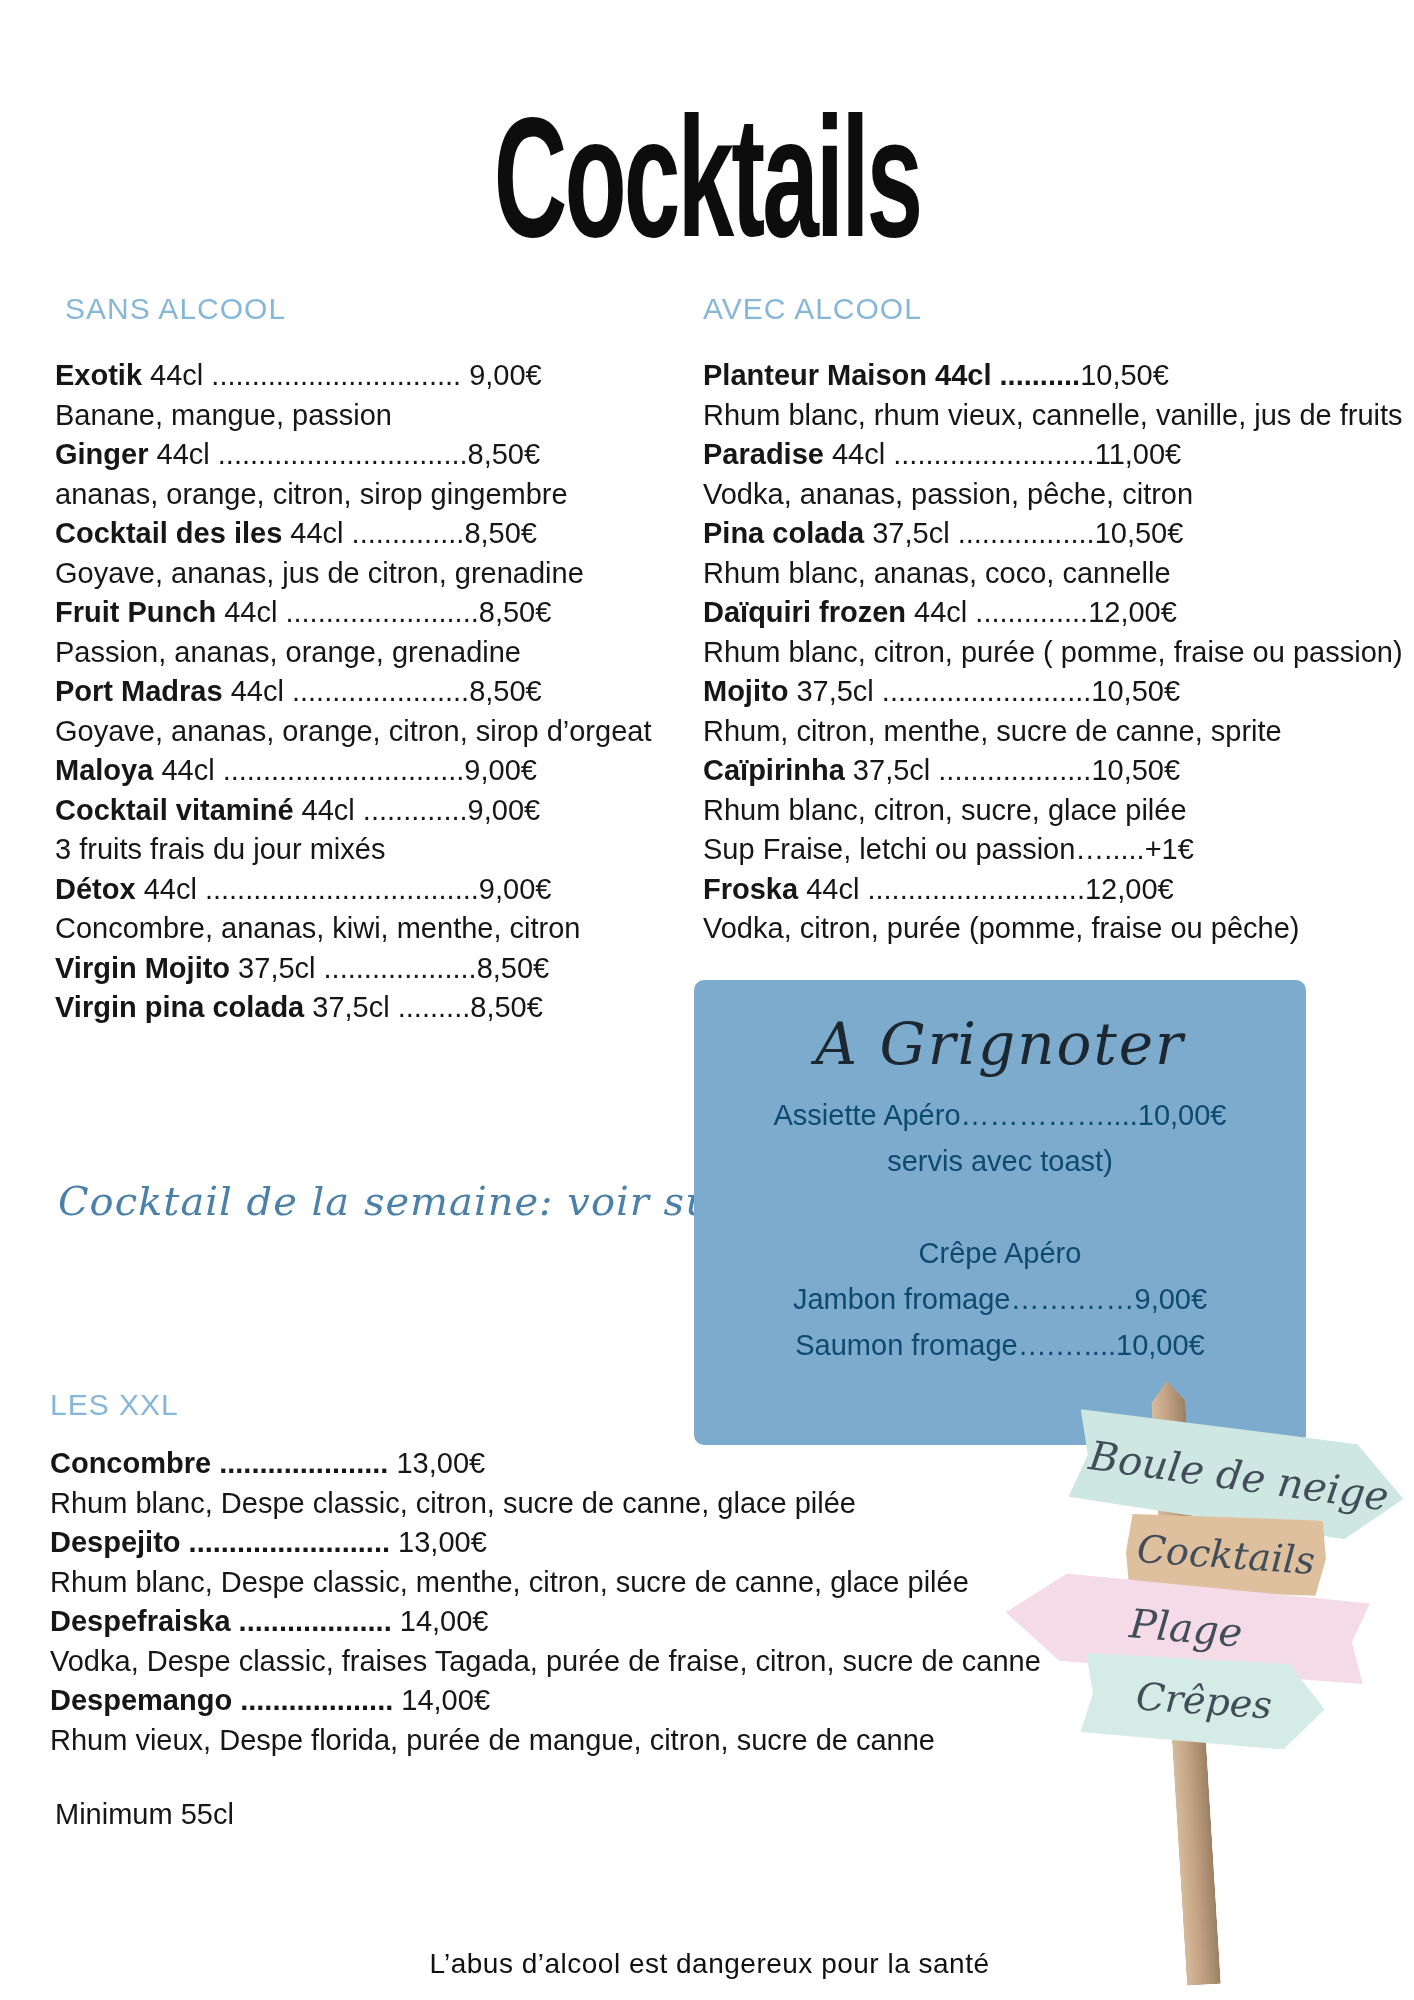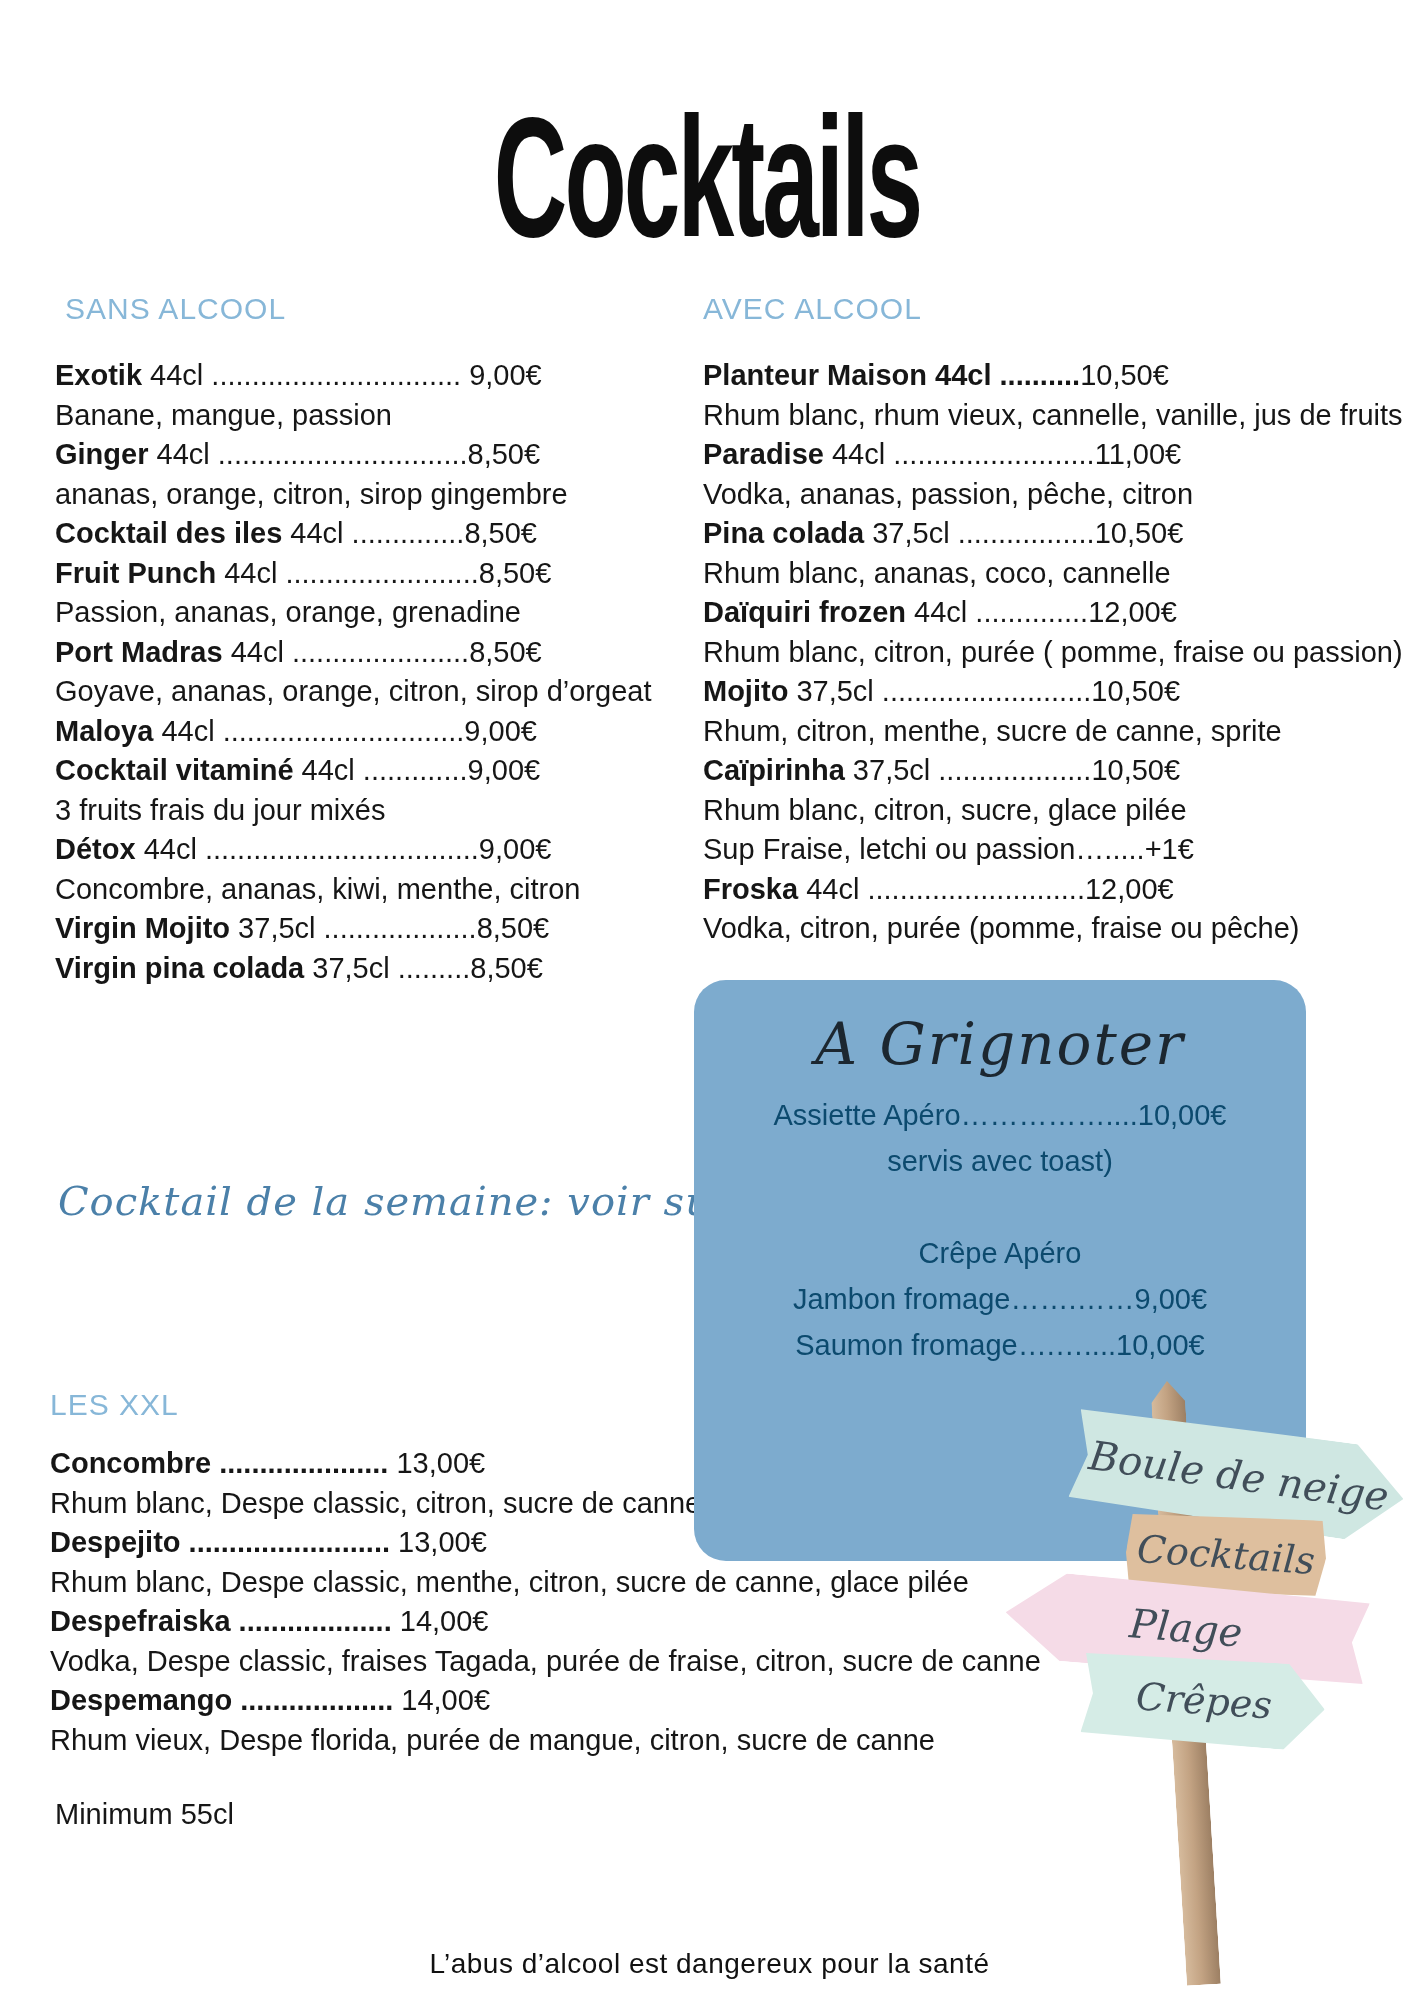--- a/index.html
+++ b/index.html
@@ -27,22 +27,22 @@
     position:absolute;left:58px;top:1178px;font-size:40px;color:#4b80a9;
     letter-spacing:1px;white-space:nowrap;
   }
   .minimum{position:absolute;left:55px;top:1798px;font-size:29px;}
   .footer{
     position:absolute;left:5px;right:0;top:1948px;text-align:center;
     font-size:28px;color:#111;letter-spacing:0.5px;
   }
   
   .snack-box{
-    position:absolute;left:694px;top:980px;width:612px;height:581px;
-    background:#7dabce;border-radius:32px;z-index:1;text-align:center;
+    position:absolute;left:694px;top:980px;width:612px;height:465px;
+    background:#7dabce;border-radius:10px;z-index:1;text-align:center;
   }
   .snack-title{
     margin-top:30px;font-size:58px;color:#1c2730;letter-spacing:2px;
   }
   .snack-lines{margin-top:14px;font-size:29px;color:#0c4a6e;}
   .snack-line{line-height:46px;min-height:46px;white-space:nowrap;}
   
   .pole{
     position:absolute;left:1150px;top:1382px;width:34px;height:605px;
     background:linear-gradient(90deg,#d6bb9d 0%,#c3a383 45%,#9c7f63 100%);
@@ -72,20 +72,21 @@
 
   <div class="title">Cocktails</div>
 
   <div class="sec-head" style="left:65px;top:292px;">SANS ALCOOL</div>
   <div class="items" style="left:55px;top:356px;" id="sans-items">
       <div class="line"><span class="b">Exotik</span><span>  44cl ............................... 9,00€</span></div>
       <div class="line">Banane, mangue, passion</div>
       <div class="line"><span class="b">Ginger</span><span> 44cl ...............................8,50€</span></div>
       <div class="line">ananas, orange, citron, sirop gingembre</div>
       <div class="line"><span class="b">Cocktail des iles</span><span> 44cl ..............8,50€</span></div>
+      <div class="line">Goyave, ananas, jus de citron, grenadine</div>
       <div class="line"><span class="b">Fruit Punch</span><span> 44cl ........................8,50€</span></div>
       <div class="line">Passion, ananas, orange, grenadine</div>
       <div class="line"><span class="b">Port Madras</span><span> 44cl ......................8,50€</span></div>
       <div class="line">Goyave, ananas, orange, citron, sirop d’orgeat</div>
       <div class="line"><span class="b">Maloya</span><span> 44cl ..............................9,00€</span></div>
       <div class="line"><span class="b">Cocktail vitaminé</span><span> 44cl .............9,00€</span></div>
       <div class="line">3 fruits frais du jour mixés</div>
       <div class="line"><span class="b">Détox</span><span> 44cl ..................................9,00€</span></div>
       <div class="line">Concombre, ananas, kiwi, menthe, citron</div>
       <div class="line"><span class="b">Virgin Mojito</span><span> 37,5cl ...................8,50€</span></div>

